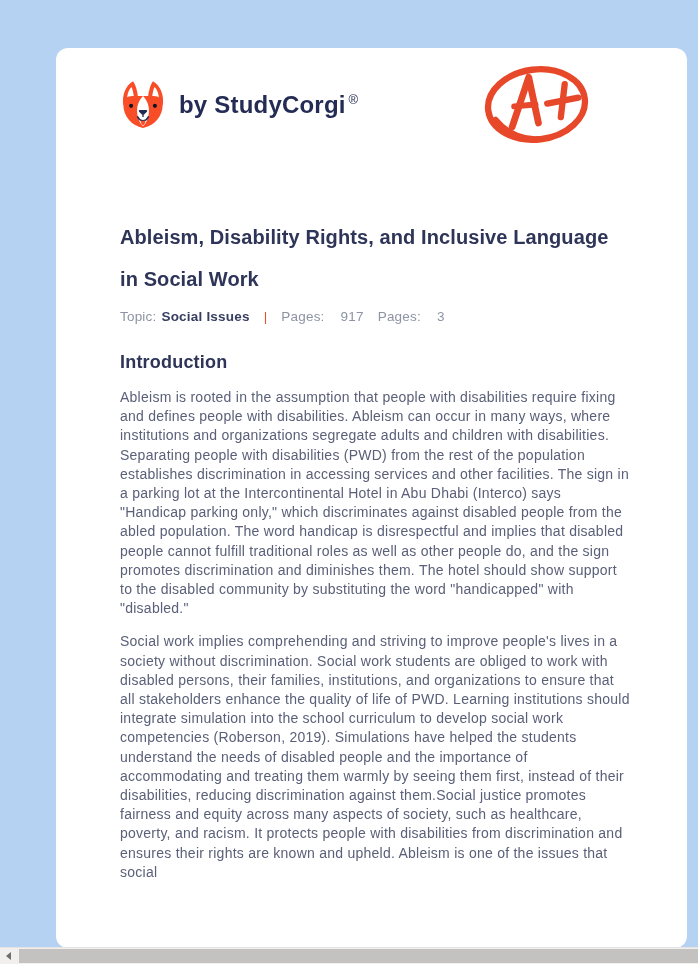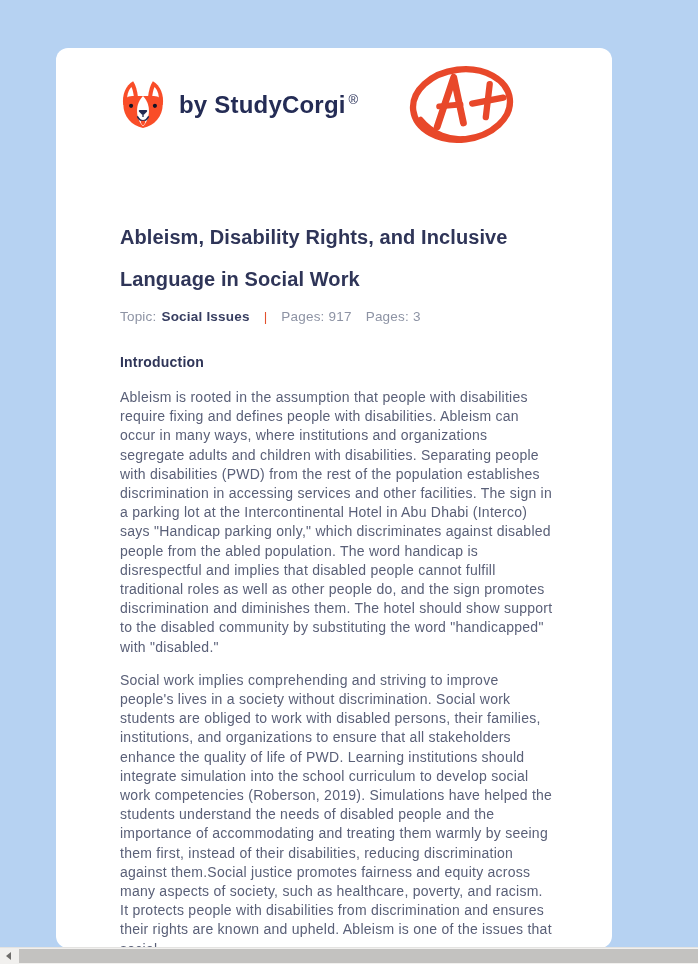--- a/index.html
+++ b/index.html
@@ -11,21 +11,21 @@
     background: #b6d2f2;
     font-family: "Liberation Sans", "DejaVu Sans", sans-serif;
     position: relative;
   }
   .viewport { position: relative; width: 698px; height: 964px; }
 
   .card {
     position: absolute;
     left: 56px;
     top: 48px;
-    width: 556px;
+    width: 631px;
     height: 900px;
     background: #ffffff;
     border-radius: 12px;
     overflow: hidden;
   }
   .card-inner { padding: 30px 57px 0 64px; }
 
   
   .header-row {
     position: relative;
@@ -86,26 +86,26 @@
   }
   .meta-topic-label { margin-right: 5px; }
   .meta-topic-value {
     color: #363d60;
     font-weight: bold;
     text-decoration: none;
     cursor: pointer;
   }
   .meta-sep { color: #e2502e; margin: 0 14px; }
   .meta-pair { margin-right: 14px; }
-  .meta-pair .v { margin-left: 4px; }
+  .meta-pair .v { margin-left: 16px; }
 
   
   .section-heading {
     margin: 26px 0 0 0;
-    font-size: 14px;
+    font-size: 18px;
     line-height: 24px;
     font-weight: bold;
     color: #2f3558;
     letter-spacing: 0.2px;
     max-width: 512px;
   }
   .section-heading.tight { margin-top: 3px; }
   .section-body {
     margin: 14px 0 0 0;
     font-size: 14px;

